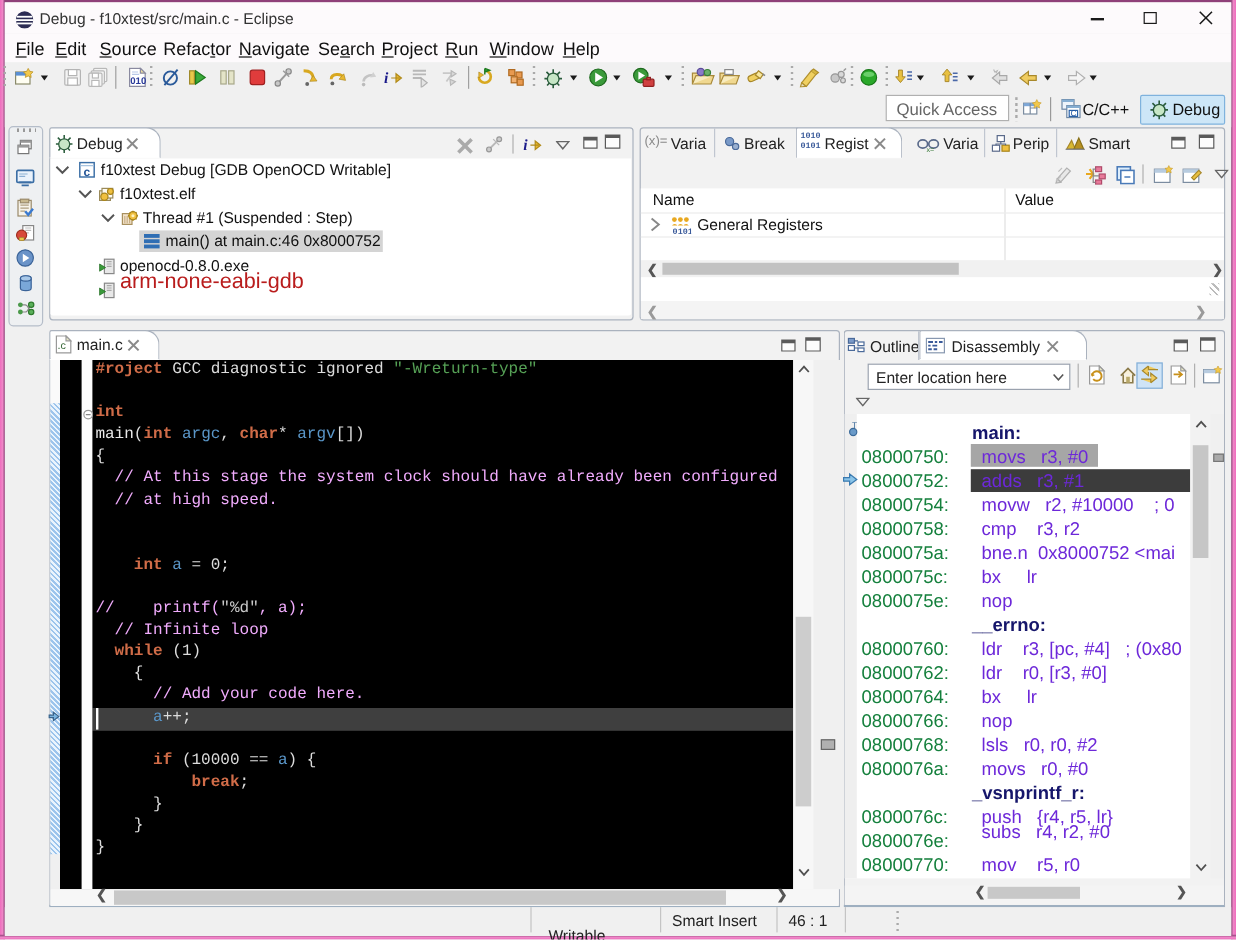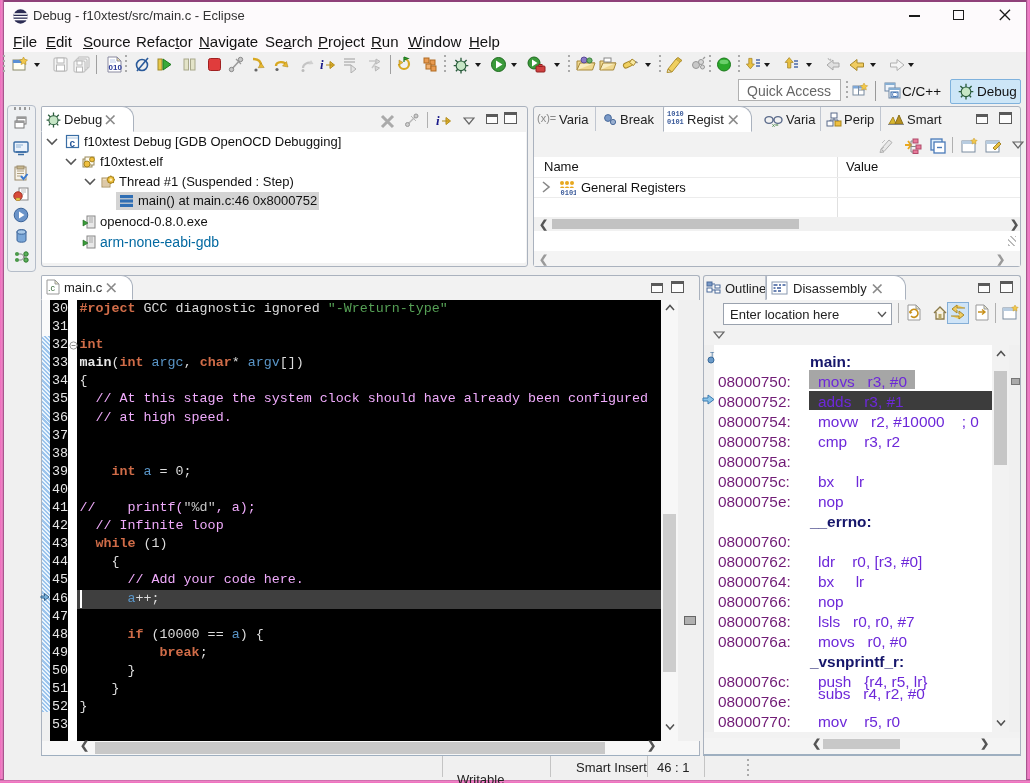--- a/index.html
+++ b/index.html
@@ -24,21 +24,21 @@
 .svline{position:absolute;top:0;width:1px;height:21px;background:#c4c4c4}
 .panel{position:absolute;background:#f2f2f2;border:1px solid #aab2be;border-radius:3px}
 .tabtext{font-size:13px;color:#222;position:absolute;top:6px}
 .seltab{position:absolute;top:0;background:#fff;border:1px solid #aab2be;border-bottom:1px solid #fff;border-radius:2px 12px 0 0}
 pre{font-family:"Liberation Mono",monospace;font-size:13.35px;line-height:18.1px}
 .kw{color:#d06c48;font-weight:bold}
 .str{color:#55a055}
 .cm{color:#f0abfc}
 .vr{color:#5a96c8}
 .drow{position:absolute;height:20px;font-size:15.4px;white-space:pre}
-.addr{color:#701a75}
+.addr{color:#15803d}
 .ins{color:#6d28d9}
 .lbl{color:#16166b;font-weight:bold}
 .scar{position:absolute;font-size:11px;color:#555;font-weight:bold}
 </style></head><body>
 <div class="abs" id="bT"></div>
 <div class="abs" id="bL"></div>
 <div class="abs" id="bR"></div>
 <div class="abs" id="bB"></div>
 <div class="abs" id="titlebar"></div>
 <svg class="abs" style="left:13px;top:9px" width="15" height="15" viewBox="0 0 15 15">
@@ -256,21 +256,21 @@
       <path d="M8 8.5 V1.5 M8 8.5 V15.5 M8 8.5 L3 3.5 M8 8.5 L13 3.5 M8 8.5 H1.5 M8 8.5 H14.5 M8 8.5 L3.5 13.5 M8 8.5 L12.5 13.5"></path>
     </g>
     <circle cx="8" cy="8.7" r="4.3" fill="#c6e6c6" stroke="#2a5c3c"></circle>
   </svg>
 <div class="abs" style="left:977px;top:84px;font-size:13.5px;color:#111">Debug</div>
 
 <div class="abs" id="status">
 <div class="svline" style="left:438px"></div>
 <div class="abs" style="left:453px;top:16px">Writable</div>
 <div class="svline" style="left:546px"></div>
-<div class="abs" style="left:572px;top:4px">Smart Insert</div>
+<div class="abs" style="left:556px;top:4px">Smart Insert</div>
 <div class="svline" style="left:643px"></div>
 <div class="abs" style="left:653px;top:4px">46 : 1</div>
 <div class="svline" style="left:700px"></div>
 <div class="abs" style="left:743px;top:3px;width:2px;height:18px;background:repeating-linear-gradient(#aaa 0 2px,transparent 2px 5px)"></div>
 </div>
 
 <div class="abs" style="left:7px;top:105px;width:29px;height:167px;border:1px solid #b5bdc9;border-radius:4px;background:#eef0f2"></div>
 <div class="abs" style="left:14px;top:107px;width:16px;height:3px;background:repeating-linear-gradient(90deg,#999 0 2px,transparent 2px 5px)"></div>
 <svg class="abs" style="left:13px;top:115px" width="16" height="16">
     <rect x="4" y="2" width="9" height="7" fill="#fff" stroke="#777"></rect>
@@ -343,21 +343,21 @@
 <div class="vmax" style="left:504px;top:112px"></div>
 <div class="abs" style="left:42px;top:132px;width:484px;height:131px;background:#fff;border-radius:0 0 2px 2px"></div>
 <svg class="abs" style="left:46px;top:136px" width="12" height="10">
     <path d="M1 3 l5 5 5 -5" stroke="#555" stroke-width="1.6" fill="none"></path>
   </svg>
 <svg class="abs" style="left:65px;top:134px" width="16" height="16">
     <rect x="1.5" y="1.5" width="12" height="12" fill="#fff" stroke="#3a6ea5" stroke-width="1.2"></rect>
     <path d="M2 4 h11" stroke="#a8c4e0"></path>
     <text x="4.5" y="12.5" font-size="10" font-weight="bold" fill="#2a5a9a" font-family="Liberation Sans">c</text>
   </svg>
-<div class="abs" style="left:84px;top:134px;font-size:13px;color:#111">f10xtest Debug [GDB OpenOCD Debugging]</div>
+<div class="abs" style="left:84px;top:134px;font-size:13px;color:#111">f10xtest Debug [GDB OpenOCD Writable]</div>
 <svg class="abs" style="left:65px;top:156px" width="12" height="10">
     <path d="M1 3 l5 5 5 -5" stroke="#555" stroke-width="1.6" fill="none"></path>
   </svg>
 <svg class="abs" style="left:81px;top:154px" width="16" height="16">
     <rect x="2" y="5" width="9" height="8" fill="#f8f4e8" stroke="#9a8a5a"></rect>
     <rect x="4" y="3" width="9" height="8" fill="#fdfbf2" stroke="#9a8a5a"></rect>
     <circle cx="6" cy="10" r="3" fill="#f0c040" stroke="#a8841a"></circle>
     <circle cx="11" cy="5.5" r="2.4" fill="#f0c040" stroke="#a8841a"></circle>
   </svg>
 <div class="abs" style="left:100px;top:154px;font-size:13px;color:#111">f10xtest.elf</div>
@@ -383,21 +383,21 @@
     <rect x="6" y="2" width="8" height="12" fill="#e8e8e8" stroke="#888"></rect>
     <path d="M8 4 h4 M8 6 h4 M8 8 h4" stroke="#aaa"></path>
     <path d="M2 6 L7 9 L2 12 Z" fill="#3a9a3a" stroke="#1e6a1e" stroke-width=".6"></path>
   </svg>
 <div class="abs" style="left:100px;top:214px;font-size:13px;color:#111">openocd-0.8.0.exe</div>
 <svg class="abs" style="left:81px;top:234px" width="16" height="16">
     <rect x="6" y="2" width="8" height="12" fill="#e8e8e8" stroke="#888"></rect>
     <path d="M8 4 h4 M8 6 h4 M8 8 h4" stroke="#aaa"></path>
     <path d="M2 6 L7 9 L2 12 Z" fill="#3a9a3a" stroke="#1e6a1e" stroke-width=".6"></path>
   </svg>
-<div class="abs" style="left:100px;top:234px;font-size:14px;color:#0369a1">arm-none-eabi-gdb</div>
+<div class="abs" style="left:100px;top:224px;font-size:18px;color:#b91c1c">arm-none-eabi-gdb</div>
 <div class="panel" style="left:533px;top:106px;width:488px;height:161px"></div>
 <div class="abs tabtext" style="left:537px;top:112px;color:#8a8a8a;font-size:11px">(x)=</div>
 <div class="abs tabtext" style="left:559px;top:112px">Varia</div>
 <div class="abs" style="left:595px;top:107px;width:1px;height:24px;background:#c0c6d0"></div>
 <svg class="abs" style="left:602px;top:112px" width="16" height="16">
     <circle cx="6" cy="6" r="3.4" fill="#7a9ac8" stroke="#4a6a9a"></circle>
     <circle cx="11" cy="10" r="2.6" fill="#9ab0d0" stroke="#4a6a9a"></circle>
   </svg>
 <div class="abs tabtext" style="left:620px;top:112px">Break</div>
 <div class="seltab" style="left:663px;top:106px;width:89px;height:26px"></div>
@@ -499,52 +499,28 @@
     <path d="M2 2.5 L10.5 11 M10.5 2.5 L2 11" stroke="#8a8a8a" stroke-width="1.7" fill="none"></path>
   </svg>
 <div class="vmin" style="left:651px;top:283px"></div>
 <div class="vmax" style="left:671px;top:281px"></div>
 <div class="abs" style="left:42px;top:300px;width:8px;height:36px;background:#fafafa"></div>
 <div class="abs" style="left:42px;top:336px;width:8px;height:376px;background:repeating-linear-gradient(45deg,#9cc4ec 0 1.6px,#eaf4fd 1.6px 3px)"></div>
 <div class="abs" style="left:42px;top:712px;width:8px;height:29px;background:#f0f0f0"></div>
 <div class="abs" style="left:50px;top:300px;width:611px;height:441px;background:#000;overflow:hidden">
 <div class="abs" style="left:26.5px;top:289.6px;width:584.5px;height:19px;background:#3f3f3f"></div>
 <div class="abs" style="left:17.5px;top:0;width:9px;height:441px;background:#fdfdfd"></div>
-<pre class="abs" style="left:2px;top:0;color:#e6e6e6;text-align:right;width:16px">30
-31
-32
-33
-34
-35
-36
-37
-38
-39
-40
-41
-42
-43
-44
-45
-46
-47
-48
-49
-50
-51
-52
-53</pre>
 <svg class="abs" style="left:18.5px;top:41px" width="9" height="9">
       <circle cx="4.5" cy="4.5" r="3.6" fill="#fff" stroke="#999"></circle>
       <path d="M2.5 4.5 h4" stroke="#888"></path>
     </svg>
 <pre class="abs" style="left:29.5px;top:0;color:#dcdcdc"><span class="kw">#roject</span> GCC diagnostic ignored <span class="str">"-Wreturn-type"</span>
 
 <span class="kw">int</span>
-<span style="font-weight:bold;color:#e8e8e8">main</span>(<span class="kw">int</span> <span class="vr">argc</span>, <span class="kw">char</span>* <span class="vr">argv</span>[])
+<span style="font-weight:normal;color:#e8e8e8">main</span>(<span class="kw">int</span> <span class="vr">argc</span>, <span class="kw">char</span>* <span class="vr">argv</span>[])
 {
   <span class="cm">// At this stage the system clock should have already been configured</span>
   <span class="cm">// at high speed.</span>
 
 
     <span class="kw">int</span> <span class="vr">a</span> = 0;
 
 <span class="cm">//    printf(</span><span style="color:#c8c8c8">"%d"</span><span class="cm">, a);</span>
   <span class="cm">// Infinite loop</span>
   <span class="kw">while</span> (1)
@@ -644,34 +620,36 @@
 <div class="drow lbl" style="left:106px;top:8px">main:</div>
 <div class="drow addr" style="left:14px;top:28px">08000750:</div>
 <div class="drow ins" style="left:114px;top:28px">movs   r3, #0</div>
 <div class="drow addr" style="left:14px;top:48px">08000752:</div>
 <div class="drow ins" style="left:114px;top:48px">adds   r3, #1</div>
 <div class="drow addr" style="left:14px;top:68px">08000754:</div>
 <div class="drow ins" style="left:114px;top:68px">movw   r2, #10000    ; 0</div>
 <div class="drow addr" style="left:14px;top:88px">08000758:</div>
 <div class="drow ins" style="left:114px;top:88px">cmp    r3, r2</div>
 <div class="drow addr" style="left:14px;top:108px">0800075a:</div>
+<div class="drow ins" style="left:114px;top:108px">bne.n  0x8000752 &lt;mai</div>
 <div class="drow addr" style="left:14px;top:128px">0800075c:</div>
 <div class="drow ins" style="left:114px;top:128px">bx     lr</div>
 <div class="drow addr" style="left:14px;top:148px">0800075e:</div>
 <div class="drow ins" style="left:114px;top:148px">nop</div>
 <div class="drow lbl" style="left:106px;top:168px">__errno:</div>
 <div class="drow addr" style="left:14px;top:188px">08000760:</div>
+<div class="drow ins" style="left:114px;top:188px">ldr    r3, [pc, #4]   ; (0x80</div>
 <div class="drow addr" style="left:14px;top:208px">08000762:</div>
 <div class="drow ins" style="left:114px;top:208px">ldr    r0, [r3, #0]</div>
 <div class="drow addr" style="left:14px;top:228px">08000764:</div>
 <div class="drow ins" style="left:114px;top:228px">bx     lr</div>
 <div class="drow addr" style="left:14px;top:248px">08000766:</div>
 <div class="drow ins" style="left:114px;top:248px">nop</div>
 <div class="drow addr" style="left:14px;top:268px">08000768:</div>
-<div class="drow ins" style="left:114px;top:268px">lsls   r0, r0, #7</div>
+<div class="drow ins" style="left:114px;top:268px">lsls   r0, r0, #2</div>
 <div class="drow addr" style="left:14px;top:288px">0800076a:</div>
 <div class="drow ins" style="left:114px;top:288px">movs   r0, #0</div>
 <div class="drow lbl" style="left:106px;top:308px">_vsnprintf_r:</div>
 <div class="drow addr" style="left:14px;top:328px">0800076c:</div>
 <div class="drow ins" style="left:114px;top:328px">push   {r4, r5, lr}</div>
 <div class="drow addr" style="left:14px;top:348px">0800076e:</div>
 <div class="drow ins" style="left:114px;top:340px">subs   r4, r2, #0</div>
 <div class="drow addr" style="left:14px;top:368px">08000770:</div>
 <div class="drow ins" style="left:114px;top:368px">mov    r5, r0</div>
 </div>

